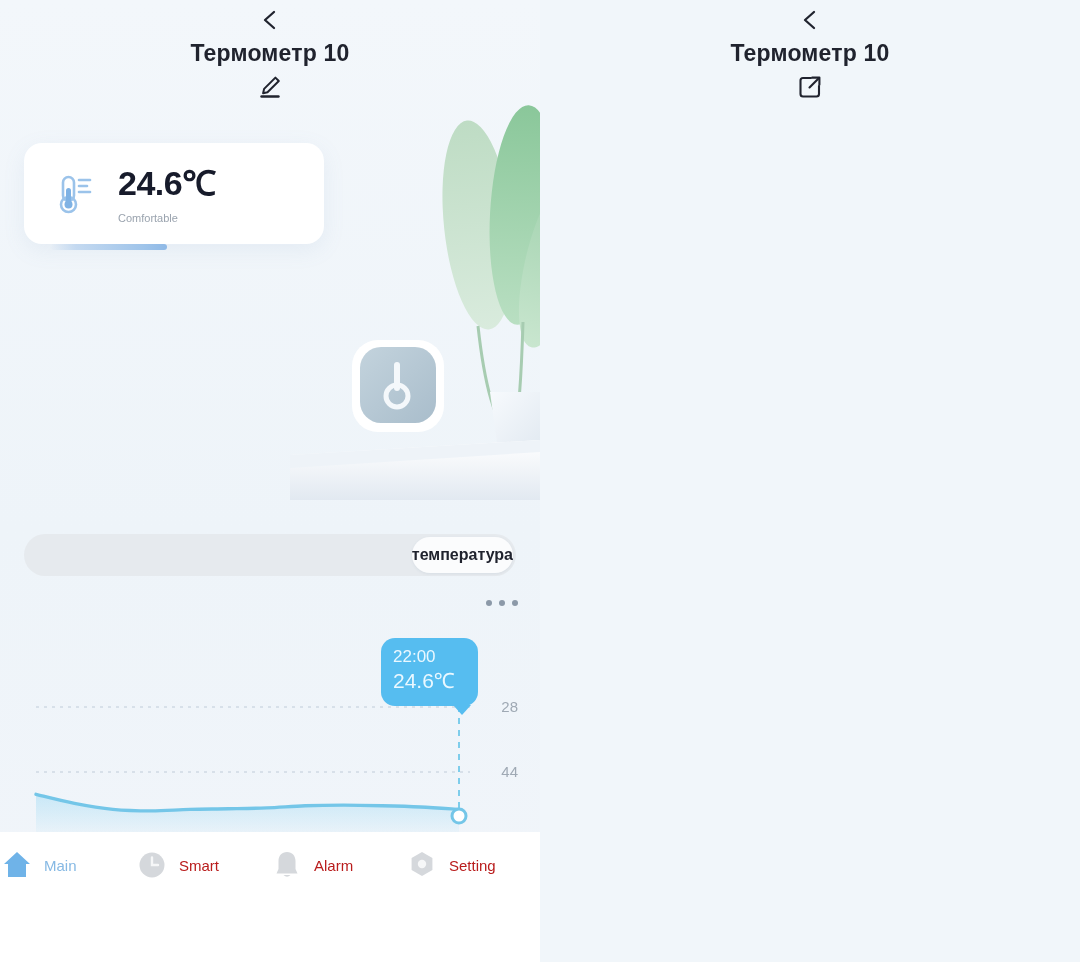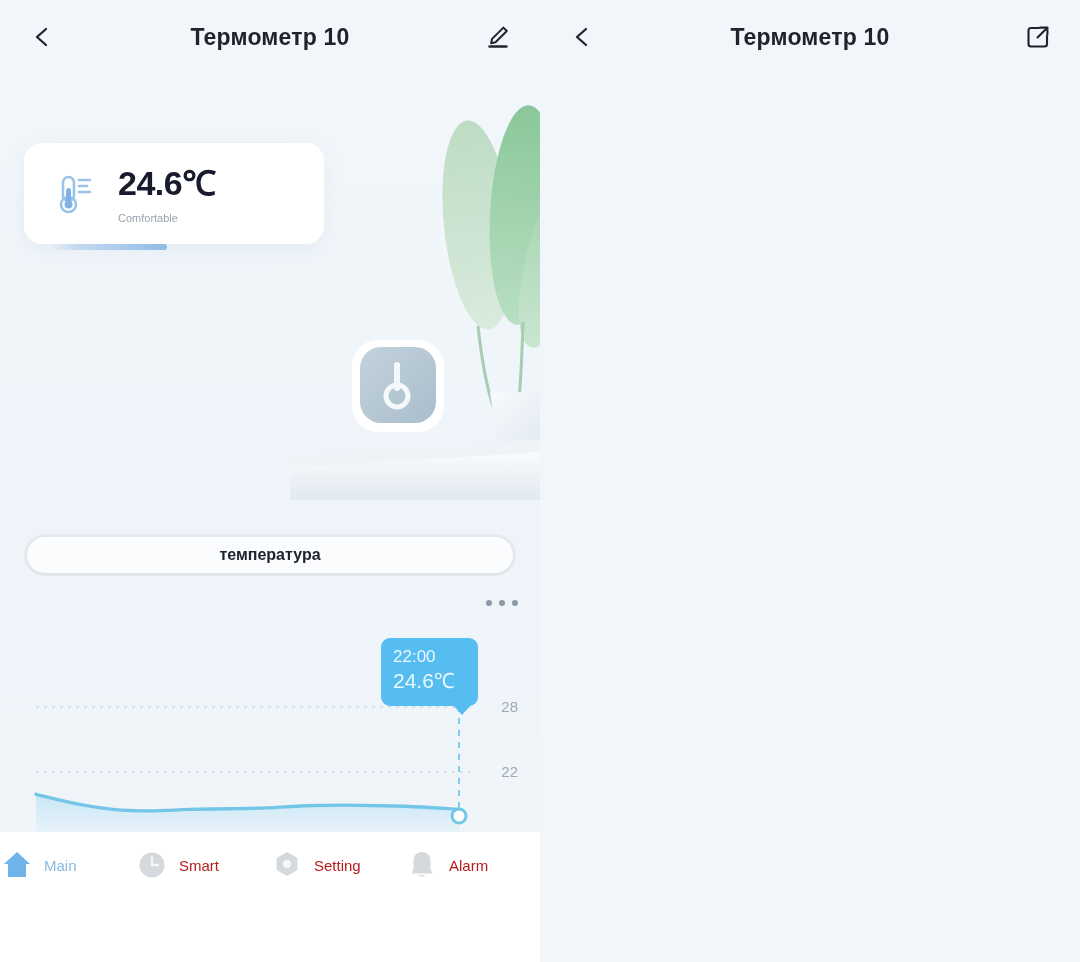--- a/index.html
+++ b/index.html
@@ -12,21 +12,21 @@
   .app { display: flex; width: 1080px; height: 962px; }
 
   
   .panel { width: 540px; height: 962px; position: relative; overflow: hidden; }
   .panel-left  { background: linear-gradient(180deg,#f3f7fb 0%, #eef4f9 55%, #f1f5fa 100%); }
   .panel-right { background: #f1f6fa; }
 
   
   .header {
     height: 74px; display: flex; align-items: center;
-    padding: 0 22px; position: relative; z-index: 30;
+    padding: 0 22px; position: relative; z-index: 30; flex-direction: column;
   }
   .hdr-btn {
     width: 40px; height: 40px; display: flex; align-items: center; justify-content: center;
     cursor: pointer; flex: 0 0 auto;
   }
   .hdr-title {
     flex: 1 1 auto; text-align: center;
     font-size: 23px; font-weight: bold; color: #20232e; letter-spacing: .2px;
   }
   .chev-back { display:block; }
@@ -57,41 +57,41 @@
     background: linear-gradient(90deg, rgba(167,200,236,0) 0%, rgba(167,200,236,.55) 22%, #9fc4ea 80%, #8fb9e6 100%);
   }
 
   
   .illus { position: absolute; inset: 0; z-index: 5; pointer-events: none; }
 
   
   .seg-wrap { position: absolute; left: 24px; top: 534px; width: 492px; z-index: 20; }
   .seg {
     display: flex; background: #e6eaee; border-radius: 22px; height: 42px;
-    align-items: flex-end; padding: 3px; position: relative;
+    align-items: flex-end; padding: 3px; position: relative; flex-direction: column;
   }
   .seg-item {
     flex: 1 1 0; height: 36px; display: flex; align-items: center; justify-content: center;
     font-size: 16px; color: #4d555f; border-radius: 20px; cursor: pointer;
   }
   .seg-item.active { background: #fbfcfd; color: #20232e; font-weight: bold; box-shadow: 0 1px 3px rgba(90,120,150,.10); }
 
   
   .lchart { position: absolute; left: 0; top: 586px; width: 540px; height: 250px; z-index: 15; }
   .dots-menu {
     position: absolute; right: 22px; top: 14px; display: flex; gap: 7px; cursor: pointer;
   }
   .dots-menu i { width: 6px; height: 6px; border-radius: 50%; background: #8c99a8; display: block; }
   .lc-svg { position: absolute; left: 0; top: 0; }
   .lc-ylabel {
     position: absolute; right: 22px; font-size: 15px; color: #9fa9b4;
   }
   .tooltip {
     position: absolute; left: 381px; top: 638px; width: 97px;
-    background: #56bdf0; border-radius: 9px; padding: 9px 12px 11px 12px;
+    background: #56bdf0; border-radius: 14px; padding: 9px 12px 11px 12px;
     color: #eaf8ff; z-index: 25;
   }
   .tooltip .t1 { font-size: 17px; line-height: 1.2; }
   .tooltip .t2 { font-size: 21px; line-height: 1.25; margin-top: 1px; }
   .tooltip:after {
     content:""; position: absolute; left: 72px; bottom: -9px;
     border-left: 9px solid transparent; border-right: 9px solid transparent;
     border-top: 10px solid #56bdf0;
   }
 
@@ -227,21 +227,21 @@
         <line x1="36" y1="121" x2="470" y2="121" stroke="#cfd9e3" stroke-width="1.4" stroke-dasharray="3 5"></line>
         <line x1="36" y1="186" x2="470" y2="186" stroke="#cfd9e3" stroke-width="1.4" stroke-dasharray="3 5"></line>
 
         <path id="lcArea-path" fill="url(#lcArea)" d="M36,208.32044198895022 C42.40909090909091,209.82596685082868 61.63636363636363,214.8443830570902 74.45454545454545,217.35359116022096 C87.27272727272727,219.86279926335172 100.0909090909091,222.12108655616936 112.9090909090909,223.37569060773473 C125.72727272727272,224.6302946593001 138.54545454545456,224.8812154696132 151.36363636363637,224.8812154696132 C164.1818181818182,224.8812154696132 177,223.72697974217303 189.8181818181818,223.37569060773473 C202.63636363636363,223.02440147329642 215.45454545454547,223.02440147329645 228.27272727272728,222.7734806629834 C241.0909090909091,222.52255985267033 253.90909090909093,222.3720073664825 266.72727272727275,221.87016574585635 C279.54545454545456,221.3683241252302 292.3636363636364,220.21408839779008 305.1818181818182,219.76243093922653 C318,219.310773480663 330.8181818181818,219.16022099447514 343.6363636363636,219.16022099447514 C356.45454545454544,219.16022099447514 369.27272727272725,219.46132596685084 382.09090909090907,219.76243093922653 C394.9090909090909,220.06353591160223 407.72727272727275,220.3646408839779 420.54545454545456,220.96685082872926 C433.3636363636364,221.56906077348063 452.5909090909091,222.97421731123382 459,223.37569060773473 L459,250 L36,250 Z"></path>
         <path id="lcLine-path" fill="none" stroke="#74c6e8" stroke-width="3.4" stroke-linecap="round" stroke-linejoin="round" d="M36,208.32044198895022 C42.40909090909091,209.82596685082868 61.63636363636363,214.8443830570902 74.45454545454545,217.35359116022096 C87.27272727272727,219.86279926335172 100.0909090909091,222.12108655616936 112.9090909090909,223.37569060773473 C125.72727272727272,224.6302946593001 138.54545454545456,224.8812154696132 151.36363636363637,224.8812154696132 C164.1818181818182,224.8812154696132 177,223.72697974217303 189.8181818181818,223.37569060773473 C202.63636363636363,223.02440147329642 215.45454545454547,223.02440147329645 228.27272727272728,222.7734806629834 C241.0909090909091,222.52255985267033 253.90909090909093,222.3720073664825 266.72727272727275,221.87016574585635 C279.54545454545456,221.3683241252302 292.3636363636364,220.21408839779008 305.1818181818182,219.76243093922653 C318,219.310773480663 330.8181818181818,219.16022099447514 343.6363636363636,219.16022099447514 C356.45454545454544,219.16022099447514 369.27272727272725,219.46132596685084 382.09090909090907,219.76243093922653 C394.9090909090909,220.06353591160223 407.72727272727275,220.3646408839779 420.54545454545456,220.96685082872926 C433.3636363636364,221.56906077348063 452.5909090909091,222.97421731123382 459,223.37569060773473"></path>
 
         <line x1="459" y1="120" x2="459" y2="230" stroke="#7ecdeb" stroke-width="2" stroke-dasharray="6 6"></line>
         <circle cx="459" cy="230" r="7" fill="#ffffff" stroke="#74c6e8" stroke-width="3"></circle>
       </svg>
       <div class="lc-ylabel" style="top:112px">28</div>
-      <div class="lc-ylabel" style="top:177px">22</div>
+      <div class="lc-ylabel" style="top:177px">44</div>
     </div>
 
     <div class="tooltip">
       <div class="t1">22:00</div>
       <div class="t2">24.6℃</div>
     </div>
 
     <div class="bottom-nav">
       <div class="nav-item active">
         <svg width="34" height="34" viewBox="0 0 34 34">
@@ -251,31 +251,31 @@
       </div>
       <div class="nav-item">
         <svg width="34" height="34" viewBox="0 0 34 34">
           <circle cx="17" cy="17" r="12.5" fill="#d5d8dc"></circle>
           <path d="M17 9.5 V17 H23" stroke="#f6f7f8" stroke-width="2.4" fill="none" stroke-linecap="round"></path>
         </svg>
         <div class="nav-label">Smart</div>
       </div>
       <div class="nav-item">
         <svg width="34" height="34" viewBox="0 0 34 34">
+          <path d="M17 4 C11.8 4 8.5 7.8 8.5 13 L8.5 21 L6.5 25.5 L27.5 25.5 L25.5 21 L25.5 13 C25.5 7.8 22.2 4 17 4 Z" fill="#d5d8dc"></path>
+          <path d="M13.5 27 Q17 30.5 20.5 27 Z" fill="#d5d8dc"></path>
+        </svg>
+        <div class="nav-label">Alarm</div>
+      </div>
+      <div class="nav-item">
+        <svg width="34" height="34" viewBox="0 0 34 34">
           <path d="M17 4 L27.4 10 L27.4 22 L17 28 L6.6 22 L6.6 10 Z" fill="#d5d8dc"></path>
           <circle cx="17" cy="16" r="4.2" fill="#f6f7f8"></circle>
         </svg>
         <div class="nav-label">Setting</div>
-      </div>
-      <div class="nav-item">
-        <svg width="34" height="34" viewBox="0 0 34 34">
-          <path d="M17 4 C11.8 4 8.5 7.8 8.5 13 L8.5 21 L6.5 25.5 L27.5 25.5 L25.5 21 L25.5 13 C25.5 7.8 22.2 4 17 4 Z" fill="#d5d8dc"></path>
-          <path d="M13.5 27 Q17 30.5 20.5 27 Z" fill="#d5d8dc"></path>
-        </svg>
-        <div class="nav-label">Alarm</div>
       </div>
     </div>
   </div>
 
   <div class="panel panel-right">
 
     <div class="header">
       <div class="hdr-btn">
         <svg width="24" height="24" viewBox="0 0 24 24">
           <path d="M16 4 L7 12 L16 20" fill="none" stroke="#20232e" stroke-width="2.3" stroke-linecap="round" stroke-linejoin="round"></path>

